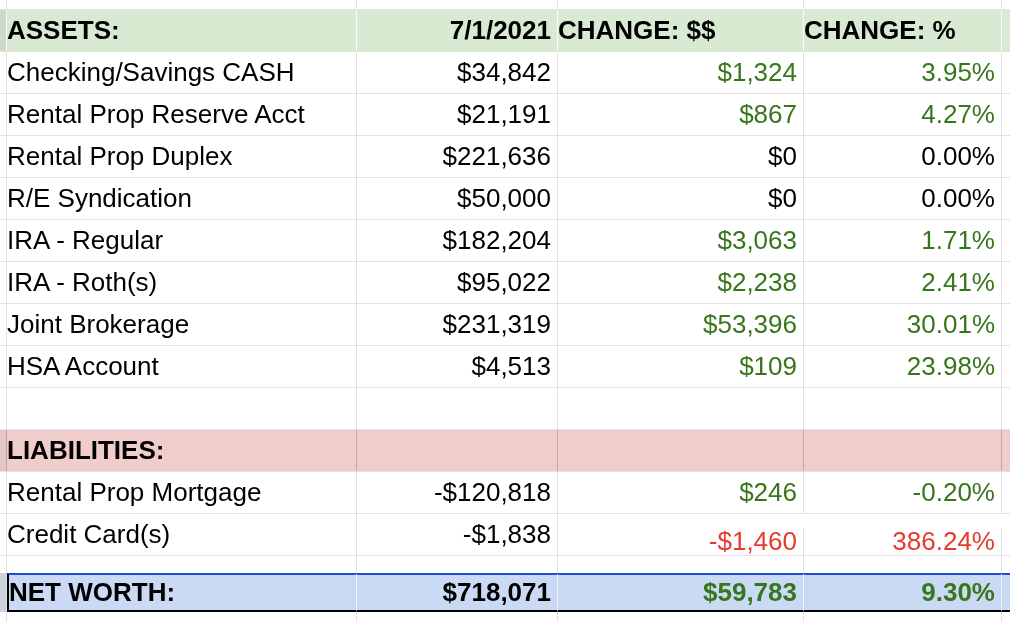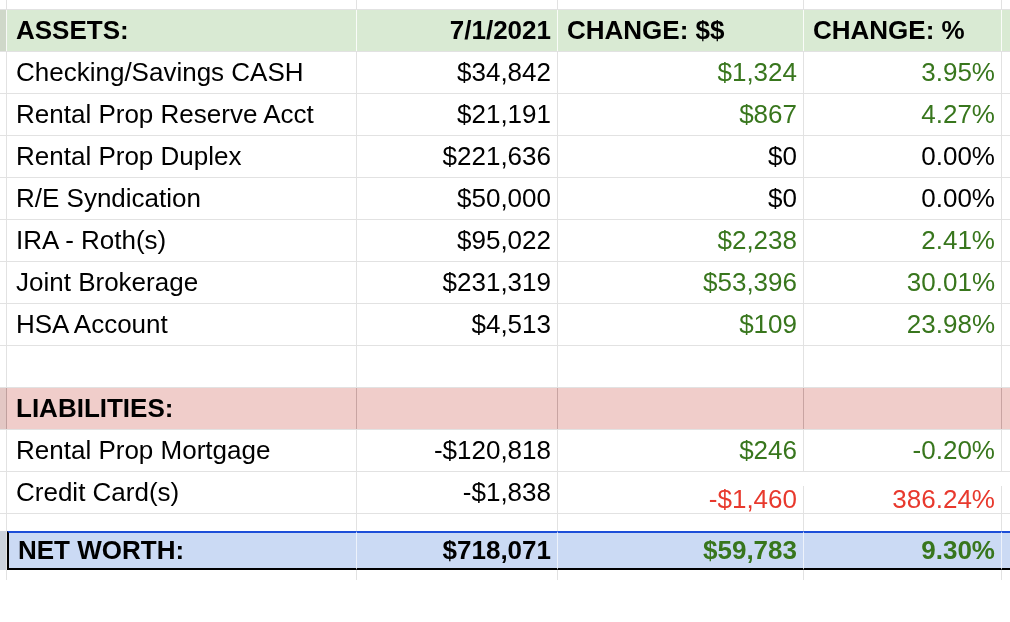--- a/index.html
+++ b/index.html
@@ -18,21 +18,21 @@
   .h-std{height:42px;}
   .h-short{height:17px;border-bottom:none;}
   .h-nw{height:39px;border-bottom:none;}
   .row:last-child{border-bottom:none;}
   .c{
     display:flex;align-items:center;box-sizing:border-box;
     border-right:1px solid #e2e2e2;overflow:hidden;white-space:nowrap;
     background:transparent;
   }
   .c:last-child{border-right:none;}
-  .label{padding-left:9px;justify-content:flex-start;}
+  .label{justify-content:flex-start;}
   .num{justify-content:flex-end;padding-right:6px;}
   .bold{font-weight:bold;}
   
   .row-green .c{background:#d9ead3;border-right-color:rgba(255,255,255,0.85);}
   .row-green .strip{background:#cfd8c9;}
   
   .row-pink .c{background:#f0cdca;border-right-color:rgba(125,90,88,0.35);}
   .row-pink .strip{background:#e3c7c4;}
   
   .row-blue .c{background:#cbdaf4;border-right-color:rgba(255,255,255,0.65);}
@@ -96,20 +96,28 @@
 
   <div class="row h-std">
     <div class="c strip"></div>
     <div class="c label">R/E Syndication</div>
     <div class="c num">$50,000</div>
     <div class="c num" data-tone="black">$0</div>
     <div class="c num" data-tone="black">0.00%</div>
     <div class="c"></div>
   </div>
 
+  <div class="row h-std">
+    <div class="c strip"></div>
+    <div class="c label">IRA - Regular</div>
+    <div class="c num">$182,204</div>
+    <div class="c num" data-tone="green">$3,063</div>
+    <div class="c num" data-tone="green">1.71%</div>
+    <div class="c"></div>
+  </div>
 
   <div class="row h-std">
     <div class="c strip"></div>
     <div class="c label">IRA - Roth(s)</div>
     <div class="c num">$95,022</div>
     <div class="c num" data-tone="green">$2,238</div>
     <div class="c num" data-tone="green">2.41%</div>
     <div class="c"></div>
   </div>
 

